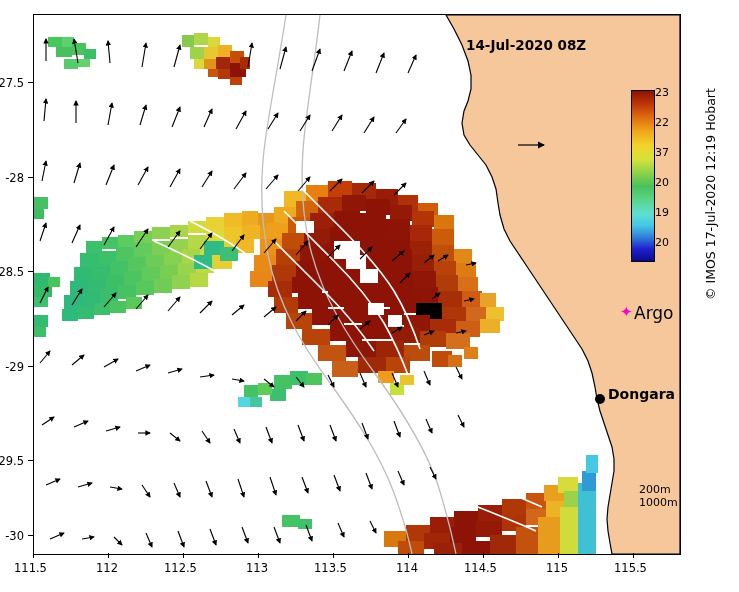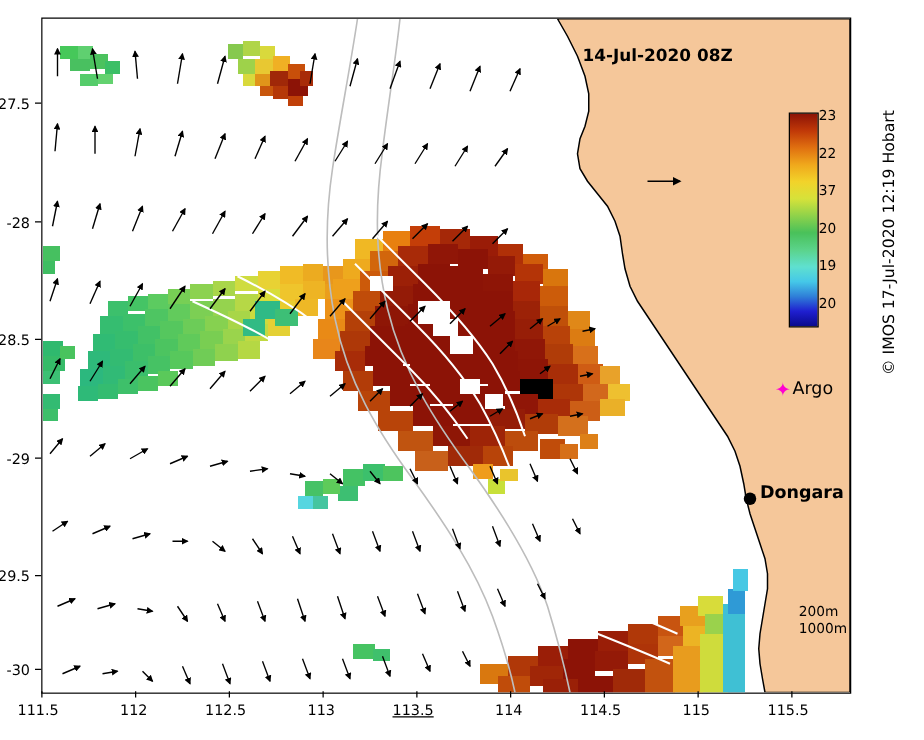--- a/index.html
+++ b/index.html
@@ -75,21 +75,21 @@
     white-space:nowrap;
   }
 
   
   .argo-dot{
     position:absolute;left:586px;top:292px;
     font-size:15px;color:#ff00d0;line-height:10px;
   }
   .argo-lab{
     position:absolute;left:600px;top:288px;
-    font-size:14px;color:#000;
+    font-size:17px;color:#000;
   }
   
   .town-dot{
     position:absolute;left:561px;top:379px;
     width:10px;height:10px;border-radius:50%;background:#000;
   }
   .town-lab{
     position:absolute;left:574px;top:371px;
     font-size:14px;font-weight:bold;color:#000;
   }
@@ -599,21 +599,21 @@
     <div class="tick" style="left:333px;top:553px;width:1px;height:5px;"></div>
     <div class="tick" style="left:408px;top:553px;width:1px;height:5px;"></div>
     <div class="tick" style="left:483px;top:553px;width:1px;height:5px;"></div>
     <div class="tick" style="left:558px;top:553px;width:1px;height:5px;"></div>
     <div class="tick" style="left:633px;top:553px;width:1px;height:5px;"></div>
 
     <div class="ax-lab" style="left:14px;top:561px;">111.5</div>
     <div class="ax-lab" style="left:96px;top:561px;">112</div>
     <div class="ax-lab" style="left:164px;top:561px;">112.5</div>
     <div class="ax-lab" style="left:246px;top:561px;">113</div>
-    <div class="ax-lab" style="left:314px;top:561px;text-decoration:underline;">113.5</div>
+    <div class="ax-lab" style="left:314px;top:561px;">113.5</div>
     <div class="ax-lab" style="left:396px;top:561px;">114</div>
     <div class="ax-lab" style="left:464px;top:561px;">114.5</div>
     <div class="ax-lab" style="left:546px;top:561px;">115</div>
     <div class="ax-lab" style="left:614px;top:561px;">115.5</div>
   </div>
 
   <div class="axis-y-wrap">
     <div class="tick" style="left:28px;top:82px;width:5px;height:1px;"></div>
     <div class="tick" style="left:28px;top:177px;width:5px;height:1px;"></div>
     <div class="tick" style="left:28px;top:271px;width:5px;height:1px;"></div>

